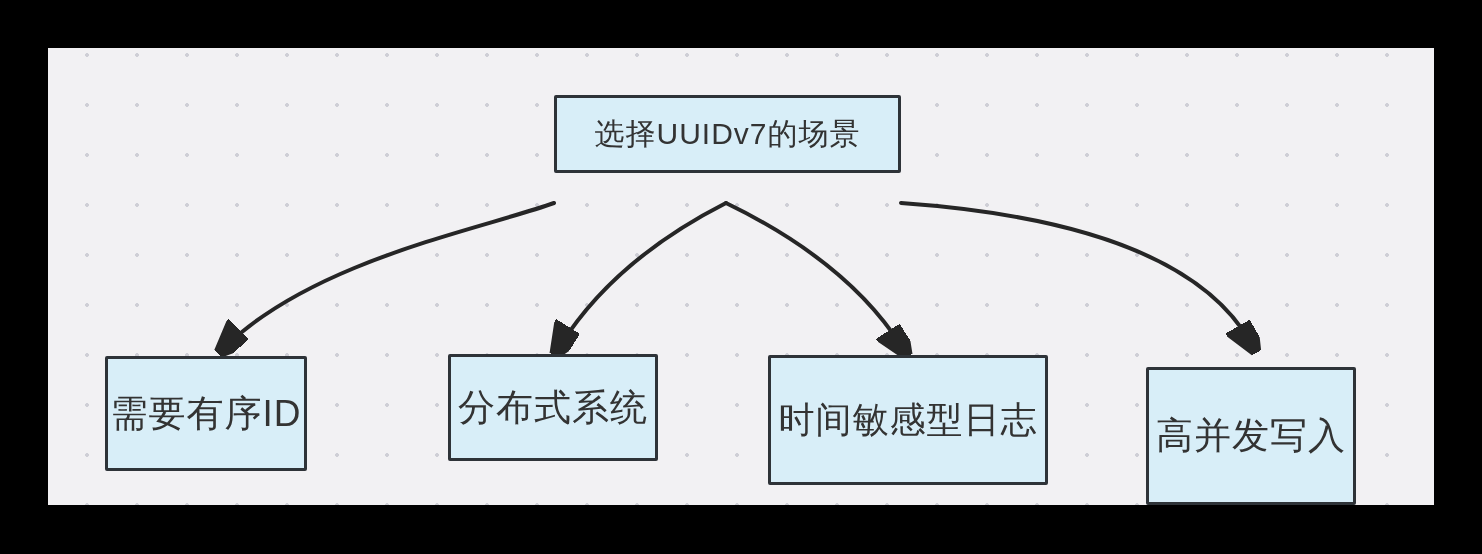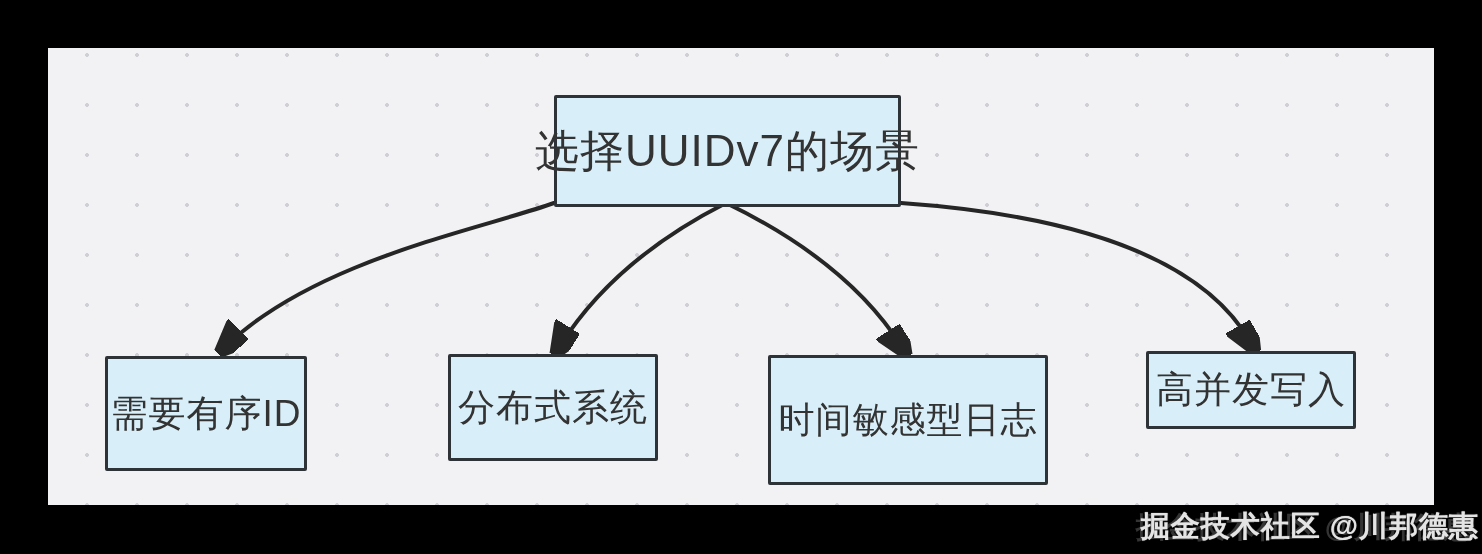--- a/index.html
+++ b/index.html
@@ -46,25 +46,25 @@
     background:var(--node-fill);
     border:3px solid var(--node-border);
     border-radius:2px;
     display:flex;align-items:center;justify-content:center;
     box-sizing:border-box;
     color:var(--text);
     font-weight:500;
     letter-spacing:1px;
     white-space:nowrap;
   }
-  .node-root{left:506px;top:47px;width:347px;height:112px;font-size:44px;border-width:3.5px;}
+  .node-root{left:506px;top:47px;width:347px;height:78px;font-size:30px;border-width:3.5px;}
   .node-1{left:57px; top:308px;width:202px;height:115px;font-size:37px;}
   .node-2{left:400px;top:306px;width:210px;height:107px;font-size:37px;justify-content:center;}
   .node-3{left:720px;top:307px;width:280px;height:130px;font-size:36px;}
-  .node-4{left:1098px;top:303px;width:210px;height:78px;font-size:37px;}
+  .node-4{left:1098px;top:319px;width:210px;height:138px;font-size:37px;}
   .watermark{
     position:absolute;
     right:3px;bottom:7px;
     color:var(--watermark);
     font-size:29px;
     font-weight:700;
     letter-spacing:1px;
     white-space:nowrap;
     text-shadow:
       -5px 1px 0 rgba(150,150,150,0.35),
@@ -105,14 +105,13 @@
     <div class="node node-3">
       <span>时间敏感型日志</span>
     </div>
 
     <div class="node node-4">
       <span>高并发写入</span>
     </div>
 
   </div>
 
-  <div class="watermark">掘金技术社区 @川邦德惠</div>
 </div>
 
 </body></html>

